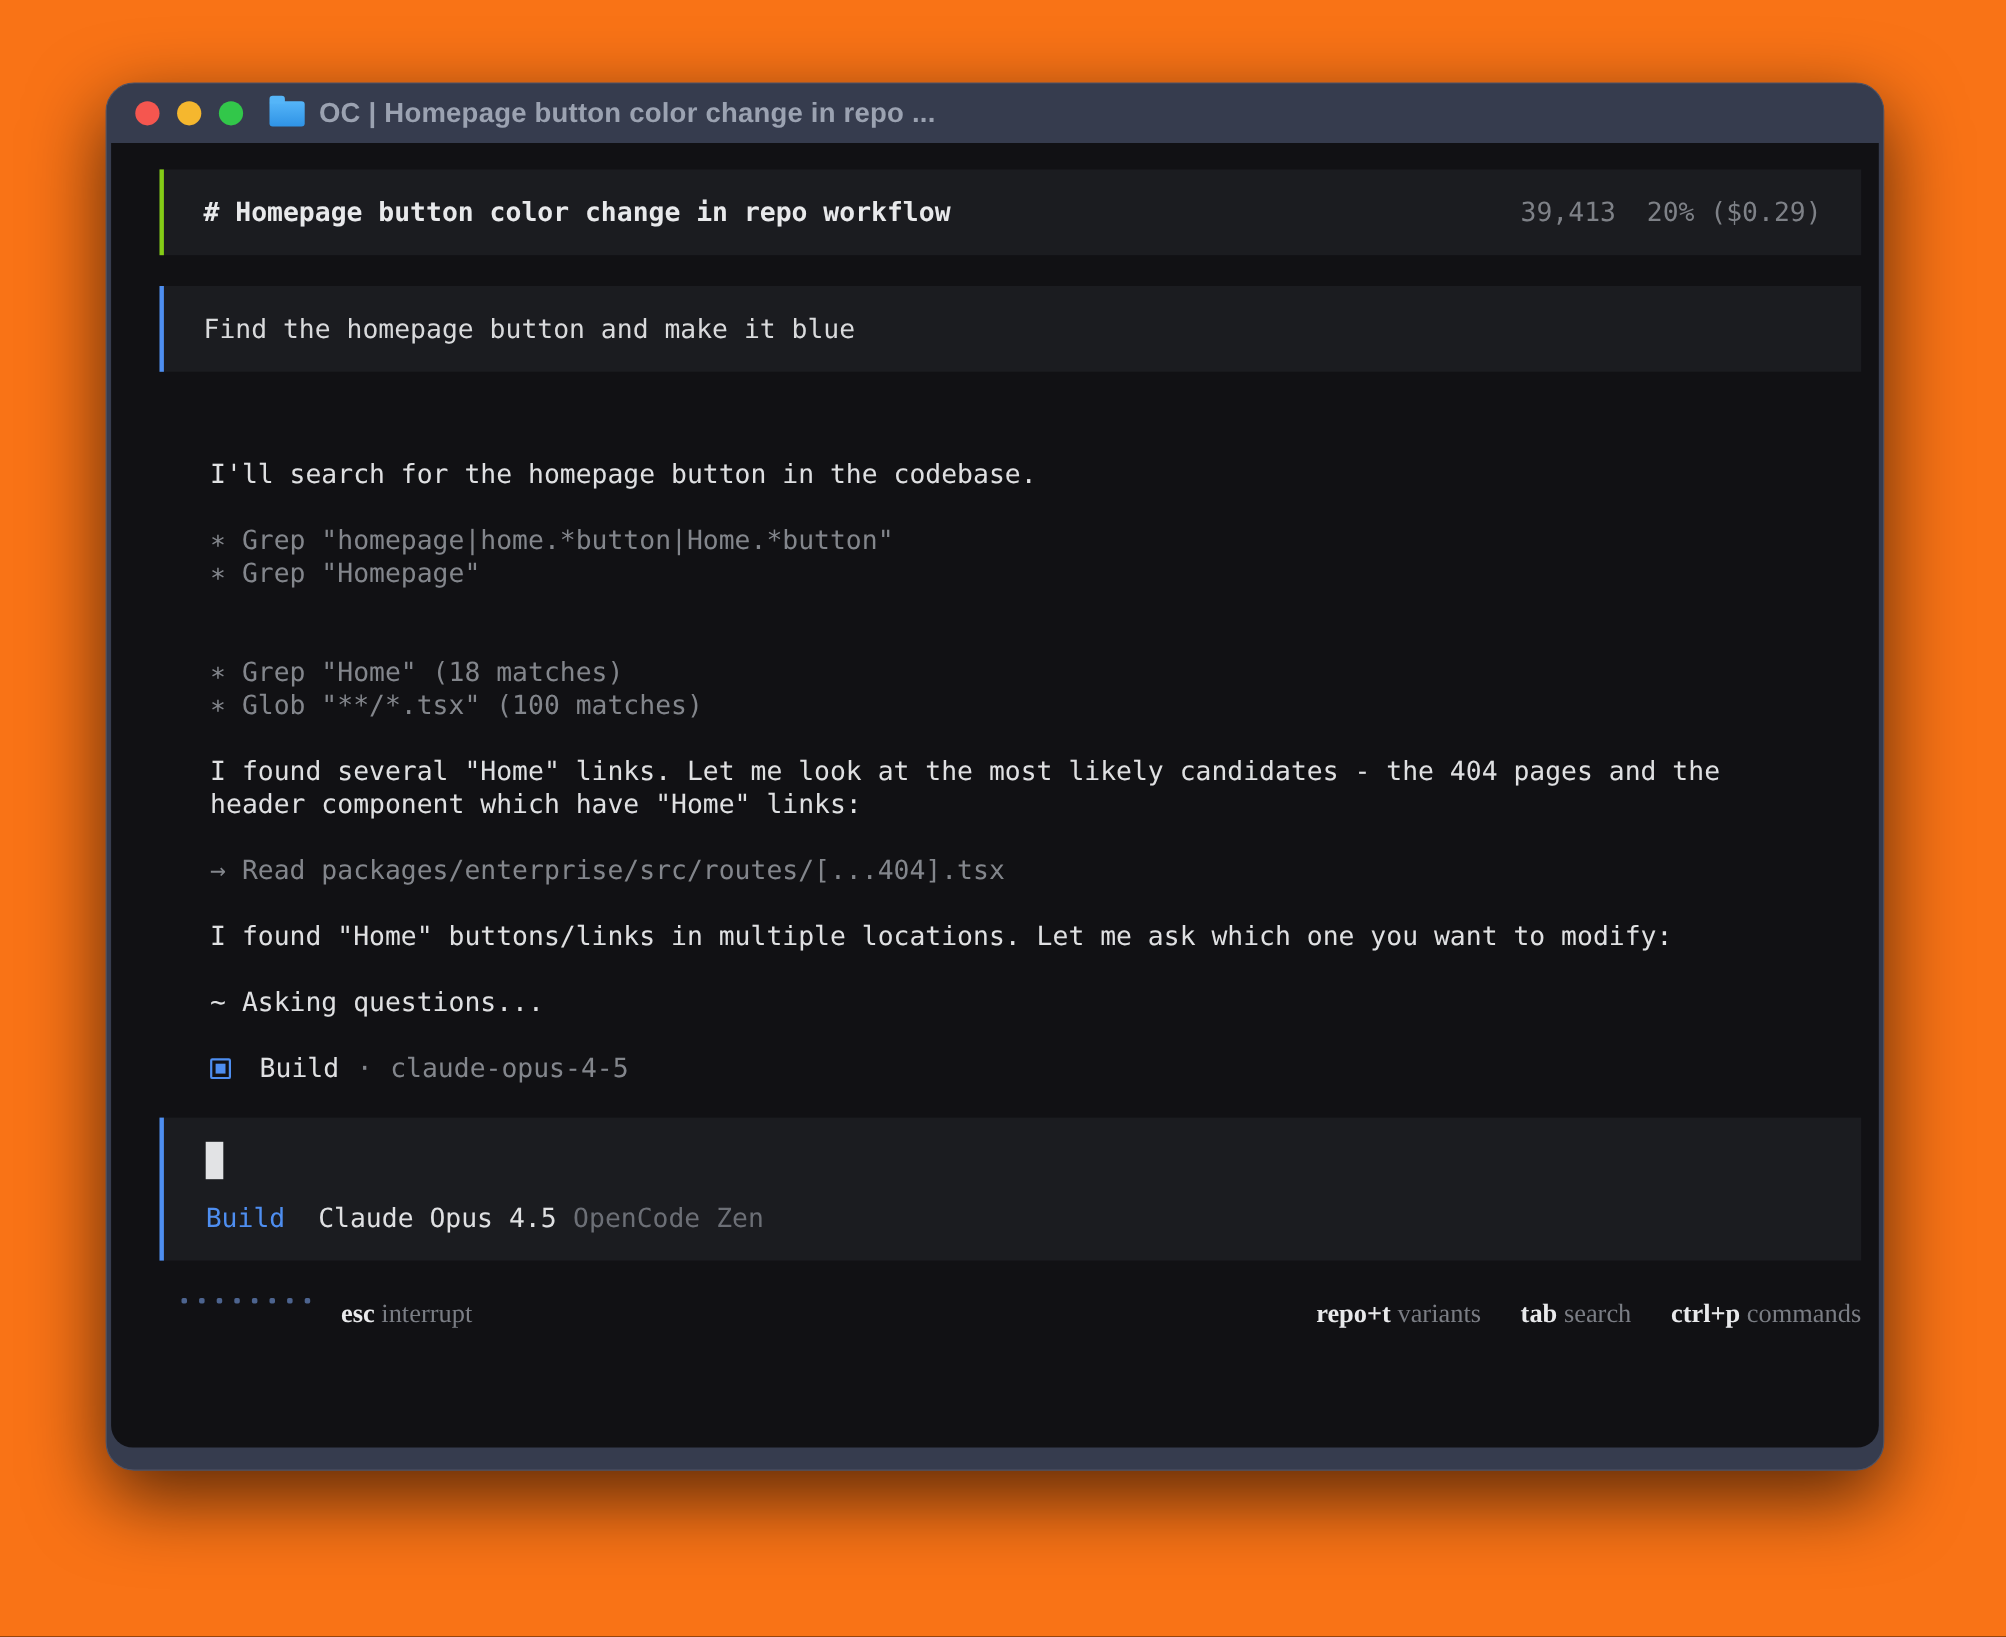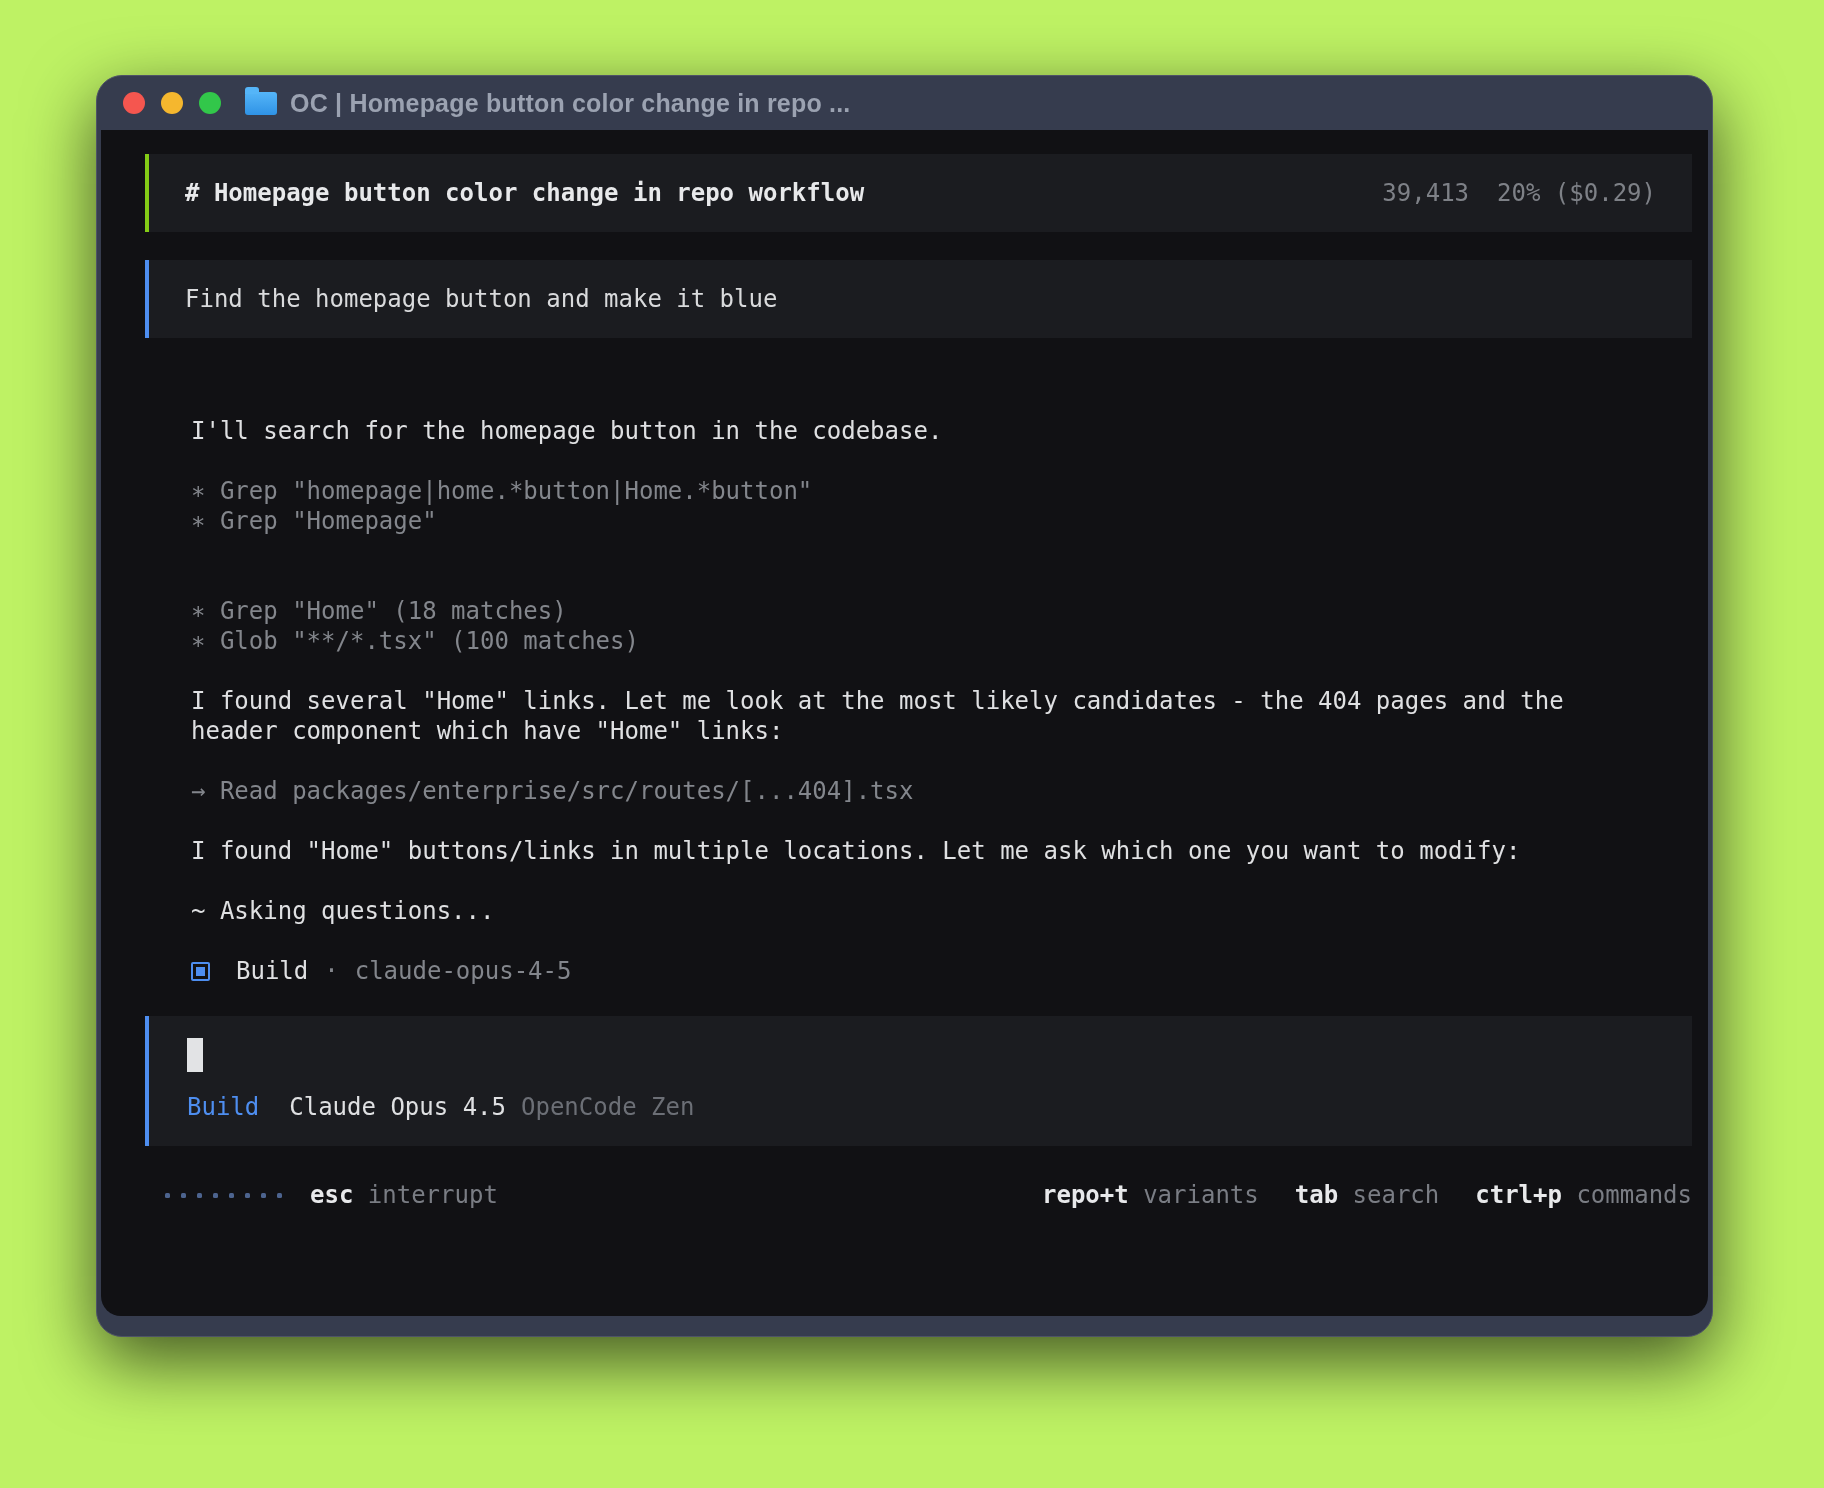--- a/index.html
+++ b/index.html
@@ -1,19 +1,19 @@
 <!DOCTYPE html>
 <html><head>
 <meta charset="utf-8">
 <style>
   * { margin:0; padding:0; box-sizing:border-box; }
   html,body { width:1824px; height:1488px; background:#000; overflow:hidden; }
   body { font-family:"DejaVu Sans Mono", monospace; }
 
-  .stage { position:relative; width:1824px; height:1488px; background:#bef264; }
+  .stage { position:relative; width:1824px; height:1488px; background:#f97316; }
 
   .window {
     position:absolute; left:96px; top:75px; width:1617px; height:1262px;
     background:#363c4e; border:1px solid #4e5366; border-radius:26px;
     box-shadow:0 24px 70px rgba(0,0,0,.65);
   }
 
   
   .titlebar {
     position:absolute; top:0; left:0; right:0; height:54px;
@@ -80,21 +80,21 @@
   .cursor { width:16px; height:34px; background:#e2e3e5; }
   .model-row { margin-top:20px; display:flex; align-items:baseline; white-space:pre; }
   .model-row .mode     { color:#4e8ef0; }
   .model-row .model    { color:#dfe0e2; margin-left:30px; }
   .model-row .provider { color:#6c6f76; margin-left:15px; }
 
   .statusbar {
     margin-top:34px; display:flex; justify-content:space-between; align-items:center;
     padding-left:20px;
   }
-  .statusbar .left, .statusbar .right { display:flex; align-items:center; }
+  .statusbar .left, .statusbar .right { display:flex; align-items:flex-start;font-family:Liberation Serif, serif; }
   .dots { display:inline-flex; gap:11px; margin-right:28px; align-items:center; }
   .dot { width:5px; height:5px; border-radius:1.5px; background:#4d648f; }
   .hint { white-space:pre; }
   .hint .key { color:#e8e9eb; font-weight:bold; }
   .hint .lbl { color:#7a7d84; }
   .right .hint { margin-left:36px; }
 </style>
 </head>
 <body>
 

